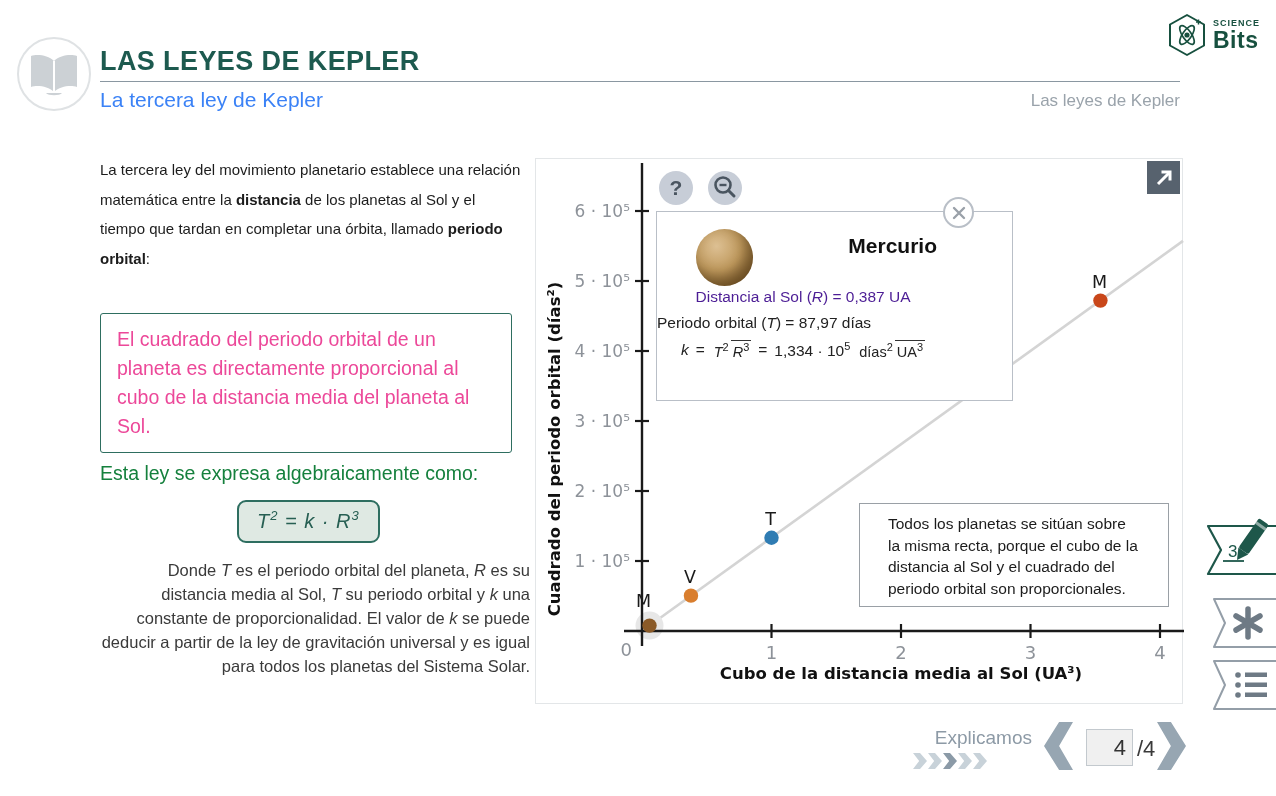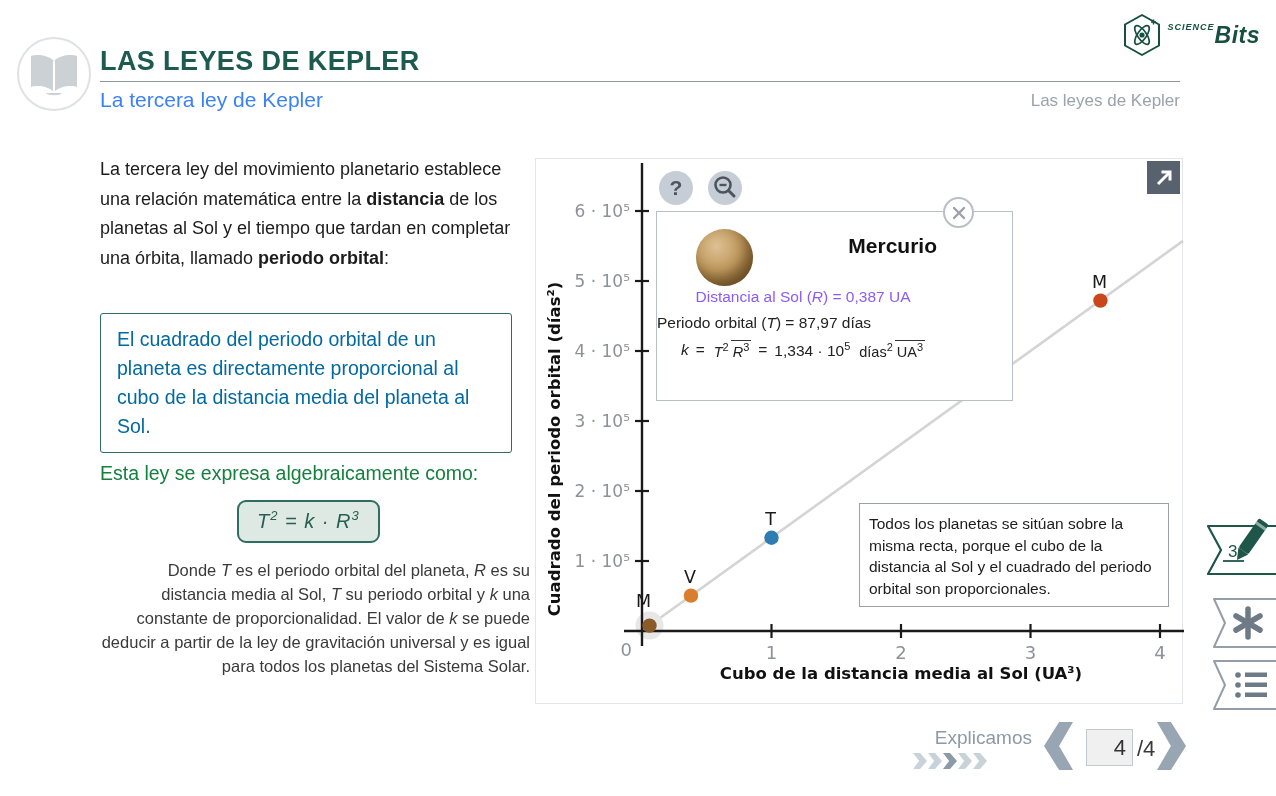--- a/index.html
+++ b/index.html
@@ -12,32 +12,32 @@
   
   .book-badge { position:absolute; left:16px; top:36px; width:76px; height:76px; }
   .page-title {
     position:absolute; left:100px; top:46px; font-size:27px; font-weight:bold;
     color:#1d5a4f; letter-spacing:.4px;
   }
   .title-rule { position:absolute; left:100px; top:81px; width:1080px; height:1px; background:#8a97a1; }
   .page-subtitle { position:absolute; left:100px; top:88px; font-size:21px; color:#3b82f6; }
   .lesson-label { position:absolute; top:91px; right:96px; font-size:17px; color:#9aa3ab; }
   .brand { position:absolute; top:12px; right:16px; display:flex; align-items:center; gap:5px; color:#17503f; }
-  .brand-text { display:flex; flex-direction:row; line-height:1;font-style:italic; }
+  .brand-text { display:flex; flex-direction:column; line-height:1; }
   .brand-top { font-size:9px; font-weight:bold; letter-spacing:1px; }
   .brand-bottom { font-size:23px; font-weight:bold; letter-spacing:.5px; margin-top:1px; }
 
   
   .left-col { position:absolute; left:100px; top:155px; width:428px; height:620px; }
-  .intro { position:absolute; top:0; left:0; width:424px; font-size:18px; line-height:29.5px; color:#1c1c1c; }
+  .intro { position:absolute; top:0; left:0; width:424px; font-size:15px; line-height:29.5px; color:#1c1c1c; }
   .intro b { font-weight:bold; }
   .law-box {
     position:absolute; top:158px; left:0; width:412px;
     border:1px solid #2e6e60; border-radius:3px; padding:11px 16px;
-    font-size:19.5px; line-height:29px; color:#0369a1; background:#fff;
+    font-size:19.5px; line-height:29px; color:#ec4899; background:#fff;
   }
   .algebra-lead { position:absolute; top:307px; left:0; width:424px; font-size:19.5px; color:#15803d; }
   .formula-pill {
     position:absolute; top:345px; left:137px;
     background:#dfe9e3; border:2px solid #2e6e60; border-radius:9px;
     padding:6px 18px 8px; font-size:20px; color:#275f53; font-style:italic;
     letter-spacing:1px;
   }
   .formula-pill sup { font-size:13px; }
   .explanation { position:absolute; top:403px; left:0; width:430px; font-size:16.5px; line-height:24px; color:#3a3a3a;text-align:right; }
@@ -73,35 +73,35 @@
     background:#fff; border:2px solid #b9bfc7; cursor:pointer; padding:0;
     display:flex; align-items:center; justify-content:center;
   }
   .planet-img {
     position:absolute; left:39px; top:17px; width:57px; height:57px; border-radius:50%;
     background:radial-gradient(circle at 36% 30%, #ddc093, #c09a5e 45%, #96713c 75%, #6f5128);
     box-shadow:inset -6px -8px 14px rgba(60,40,10,.45);
   }
   .card-title { position:absolute; left:128px; top:22px; width:152px; text-align:right;
     font-size:21px; font-weight:bold; color:#111; }
-  .card-line1 { position:absolute; left:0; top:76px; width:292px; text-align:center; font-size:15.5px; color:#8b5cf6; }
+  .card-line1 { position:absolute; left:0; top:76px; width:292px; text-align:center; font-size:15.5px; color:#4c1d95; }
   .card-line2 { position:absolute; left:0; top:102px; width:292px; font-size:15.5px; color:#222; }
   .card-formula {
     position:absolute; left:0; top:128px; width:292px; display:flex;
     align-items:center; justify-content:center; gap:7px; font-size:15.5px; color:#222;
   }
   .card-formula sup { font-size:11px; }
   .frac { display:inline-flex; flex-direction:row; align-items:center; line-height:1.15; font-size:14.5px; }
   .frac .den { border-top:1.5px solid #333; padding:0 2px; }
   .frac .num { padding:0 2px; }
 
   
   .note-box {
     position:absolute; left:323px; top:344px; width:310px; height:104px;
-    border:1px solid #9aa0a6; background:#fff; padding:9px 9px;
+    border:1px solid #9aa0a6; background:#fff; padding:9px 28px;
     font-size:15.5px; line-height:21.5px; color:#1c1c1c; z-index:2;
   }
 
   
   .section-label { position:absolute; left:868px; top:727px; width:164px; text-align:right;
     font-size:19px; color:#8d9aa6; }
   .progress-row { position:absolute; left:868px; top:753px; width:164px; display:flex; justify-content:center; gap:1px; cursor:pointer; }
   .mini-chevron { width:14px; height:16px; background:#c8d2d9;
     clip-path:polygon(0% 0%, 50% 0%, 100% 50%, 50% 100%, 0% 100%, 44% 50%); }
   .mini-chevron.active { background:#8b9aa7; }

